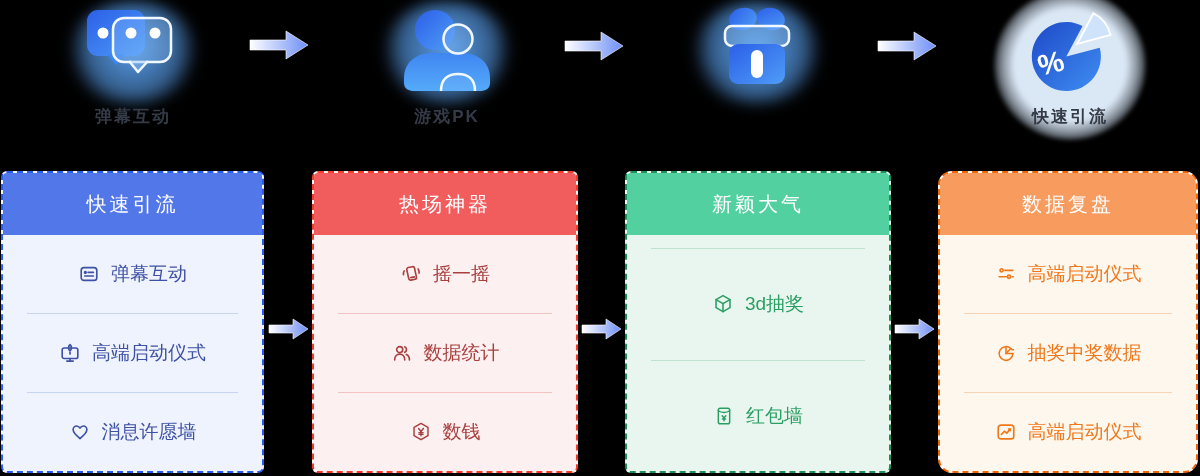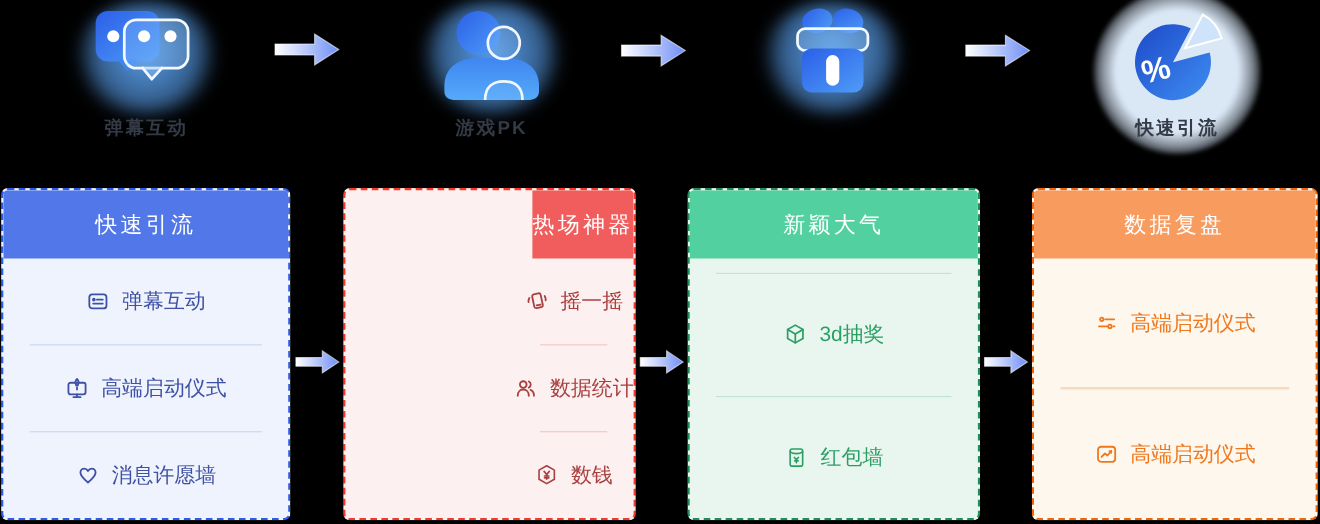--- a/index.html
+++ b/index.html
@@ -176,21 +176,21 @@
   <svg class="arrow3d" style="left:268px;top:316px" width="42" height="26" viewBox="0 0 42 26">
     <defs>
         <linearGradient id="ga4" x1="0" y1="0" x2="1" y2="0">
       <stop offset="0" stop-color="#ffffff"></stop>
           <stop offset="1" stop-color="#6e8ef6"></stop>
         </linearGradient>
       </defs>
     <path d="M1 9 H25 V3 L40 13 L25 23 V17 H1 Z" fill="url(#ga4)" stroke="rgba(255,255,255,.6)" stroke-width="1"></path>
   </svg>
 
-  <div class="feature-card" style="left: 312px; width: 266px; align-items: flex-end; --header-bg: #f15d5d; --border: #f5392b; --body-bg: #fdf0f0; --text: #a84040; --divider: #f3c3c3; --title-color: #ffffff;">
+  <div class="feature-card" style="left: 312px; width: 266px; --header-bg: #f15d5d; --border: #f5392b; --body-bg: #fdf0f0; --text: #a84040; --divider: #f3c3c3; --title-color: #ffffff;">
     <div class="card-header">热场神器</div>
     <div class="card-body">
       <div class="card-row">
         <svg width="22" height="22" viewBox="0 0 24 24" fill="none" stroke="currentColor" stroke-width="1.8" stroke-linecap="round" stroke-linejoin="round">
           <g transform="rotate(-12 12 12)">
             <rect x="8.5" y="4.5" width="8.6" height="14" rx="2"></rect>
             <line x1="11" y1="15.8" x2="15" y2="15.8"></line>
           </g>
           <path d="M4.6 8.6 a6.5 6.5 0 0 0 -0.8 4.2"></path>
           <path d="M19.8 6.6 a7 7 0 0 1 1 4.4"></path>
@@ -260,34 +260,44 @@
   <svg class="arrow3d" style="left:894px;top:316px" width="42" height="26" viewBox="0 0 42 26">
     <defs>
         <linearGradient id="ga6" x1="0" y1="0" x2="1" y2="0">
       <stop offset="0" stop-color="#ffffff"></stop>
           <stop offset="1" stop-color="#6e8ef6"></stop>
         </linearGradient>
       </defs>
     <path d="M1 9 H25 V3 L40 13 L25 23 V17 H1 Z" fill="url(#ga6)" stroke="rgba(255,255,255,.6)" stroke-width="1"></path>
   </svg>
 
-  <div class="feature-card" style="left: 938px; width: 260px; --header-bg: #f89b5f; --border: #f2660a; --body-bg: #fdf7ee; --text: #f0781c; --divider: #f5d4b5; --title-color: #ffffff;">
+  <div class="feature-card" style="left: 938px; width: 260px; border-radius: 14px; --header-bg: #f89b5f; --border: #f2660a; --body-bg: #fdf7ee; --text: #f0781c; --divider: #f5d4b5; --title-color: #ffffff;">
     <div class="card-header">数据复盘</div>
     <div class="card-body">
       <div class="card-row">
         <svg width="22" height="22" viewBox="0 0 24 24" fill="none" stroke="currentColor" stroke-width="1.8" stroke-linecap="round" stroke-linejoin="round">
           <circle cx="7.2" cy="8" r="1.7"></circle>
           <line x1="10.6" y1="8" x2="19.5" y2="8"></line>
           <line x1="4.5" y1="15" x2="12.6" y2="15"></line>
           <circle cx="15.3" cy="15" r="1.7"></circle>
           <line x1="18.7" y1="15" x2="19.8" y2="15"></line>
         </svg>
         <span>高端启动仪式</span>
       </div>
       <div class="divider"></div>
+      <div class="card-row">
+        <svg width="22" height="22" viewBox="0 0 24 24" fill="none" stroke="currentColor" stroke-width="1.7" stroke-linecap="round" stroke-linejoin="round">
+          <path d="M17.2 7.1 A7.5 7.5 0 1 0 19.5 12.6"></path>
+          <path d="M12 12.6 V5.1"></path>
+          <path d="M12 12.6 h7.5"></path>
+          <path d="M12 12.6 L17.2 7.1"></path>
+          <path d="M17.2 7.1 l1.4 1.4 h1.6"></path>
+        </svg>
+        <span>抽奖中奖数据</span>
+      </div>
       <div class="divider"></div>
       <div class="card-row">
         <svg width="22" height="22" viewBox="0 0 24 24" fill="none" stroke="currentColor" stroke-width="1.8" stroke-linecap="round" stroke-linejoin="round">
           <rect x="3.5" y="4.5" width="17" height="15" rx="3"></rect>
           <path d="M7 14.6 L10.4 11.2 L12.9 13.2 L16.6 8.8"></path>
           <path d="M14.9 8.8 H16.6 V10.5"></path>
         </svg>
         <span>高端启动仪式</span>
       </div>
     </div>

